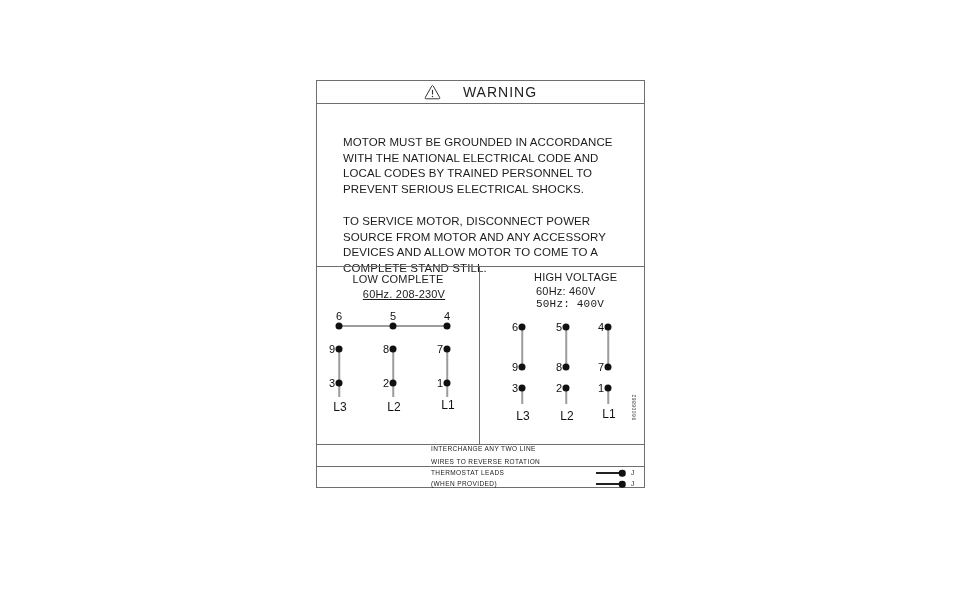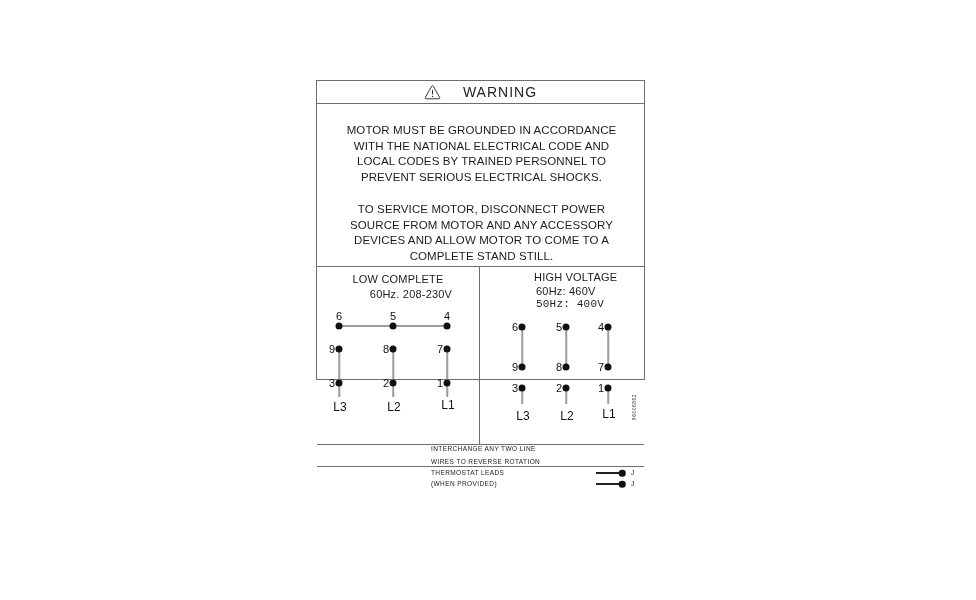--- a/index.html
+++ b/index.html
@@ -1,34 +1,34 @@
 <!DOCTYPE html>
 <html><head>
 <meta charset="utf-8">
 <style>
   html,body{margin:0;padding:0;}
   body{
     width:976px;height:600px;background:#ffffff;position:relative;
     font-family:"Liberation Sans", sans-serif;color:#1c1c1c;overflow:hidden;
   }
   .label{
-    position:absolute;left:316px;top:80px;width:329px;height:300px;
+    position:absolute;left:316px;top:80px;width:329px;height:408px;
     border:1px solid #6e6e6e;background:#ffffff;box-sizing:border-box;padding-left:12px;
   }
   .header{
     position:absolute;left:0;top:0;width:100%;height:23px;
     border-bottom:1px solid #6e6e6e;box-sizing:border-box;
     display:flex;align-items:center;justify-content:center;gap:22px;
   }
   .warning-title{font-size:14px;letter-spacing:1px;color:#222;}
   .body-text{
     position:absolute;left:14px;top:23px;right:12px;
     font-size:11.5px;line-height:15.5px;letter-spacing:0.1px;
   }
-  .body-text p{margin:0;white-space:pre-line;text-align:center;}
+  .body-text p{margin:12px;white-space:pre-line;}
   .body-text p + p{margin-top:17px;}
   .pad-top{height:19px;}
   .h-border{position:absolute;left:0;width:100%;height:1px;background:#6e6e6e;}
   .v-border{position:absolute;width:1px;background:#6e6e6e;}
   .diag-title{position:absolute;font-size:11px;letter-spacing:0.2px;}
   .centered{text-align:center;}
   .dot{position:absolute;width:7px;height:7px;background:#111111;border-radius:50%;transform:translate(-50%,-50%);}
   .num{position:absolute;font-size:11px;color:#111;}
   .num-above{transform:translate(-50%,-100%);}
   .num-left{transform:translate(-100%,-50%);}
@@ -70,21 +70,21 @@
     <p>TO SERVICE MOTOR, DISCONNECT POWER
 SOURCE FROM MOTOR AND ANY ACCESSORY
 DEVICES AND ALLOW MOTOR TO COME TO A
 COMPLETE STAND STILL.</p>
   </div>
 
   <div class="h-border" style="top:185px;"></div>
   <div class="v-border" style="left:162px;top:185px;height:178px;"></div>
 
   <div class="diag-title centered" style="left:0;top:192px;width:162px;">LOW COMPLETE</div>
-  <div class="diag-title centered" style="left:13px;top:207px;width:162px;">60Hz. 208-230V</div>
+  <div class="diag-title centered" style="left:6px;top:207px;width:162px;text-decoration:underline;">60Hz. 208-230V</div>
 
   <div class="hline" style="left:22px;top:244.3px;width:108px;"></div>
 
   <div class="vline" style="left:22px;top:268px;height:48px;"></div>
   <div class="vline" style="left:76px;top:268px;height:48px;"></div>
   <div class="vline" style="left:130px;top:268px;height:48px;"></div>
 
   <div class="dot" style="left:22px;top:245px;"></div>
   <div class="dot" style="left:76px;top:245px;"></div>
   <div class="dot" style="left:130px;top:245px;"></div>

